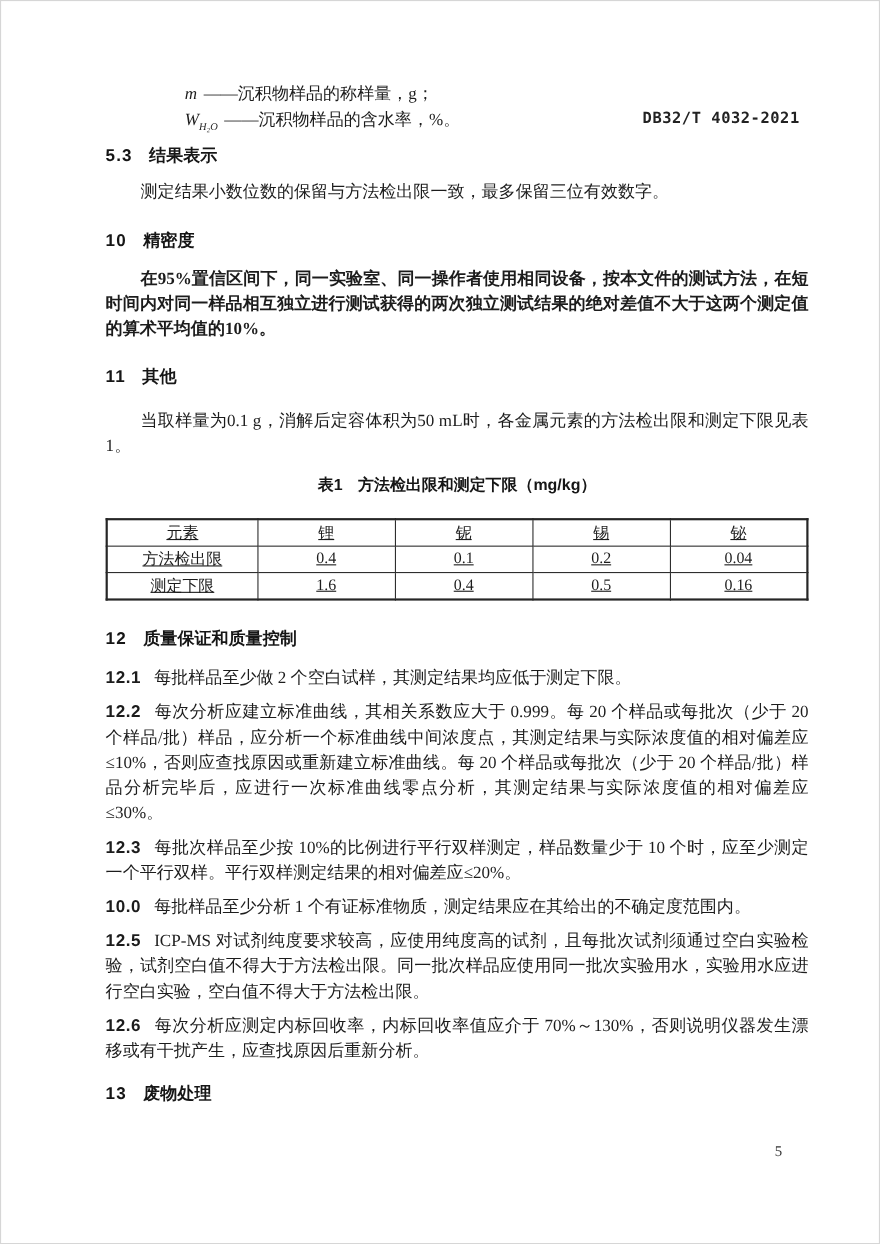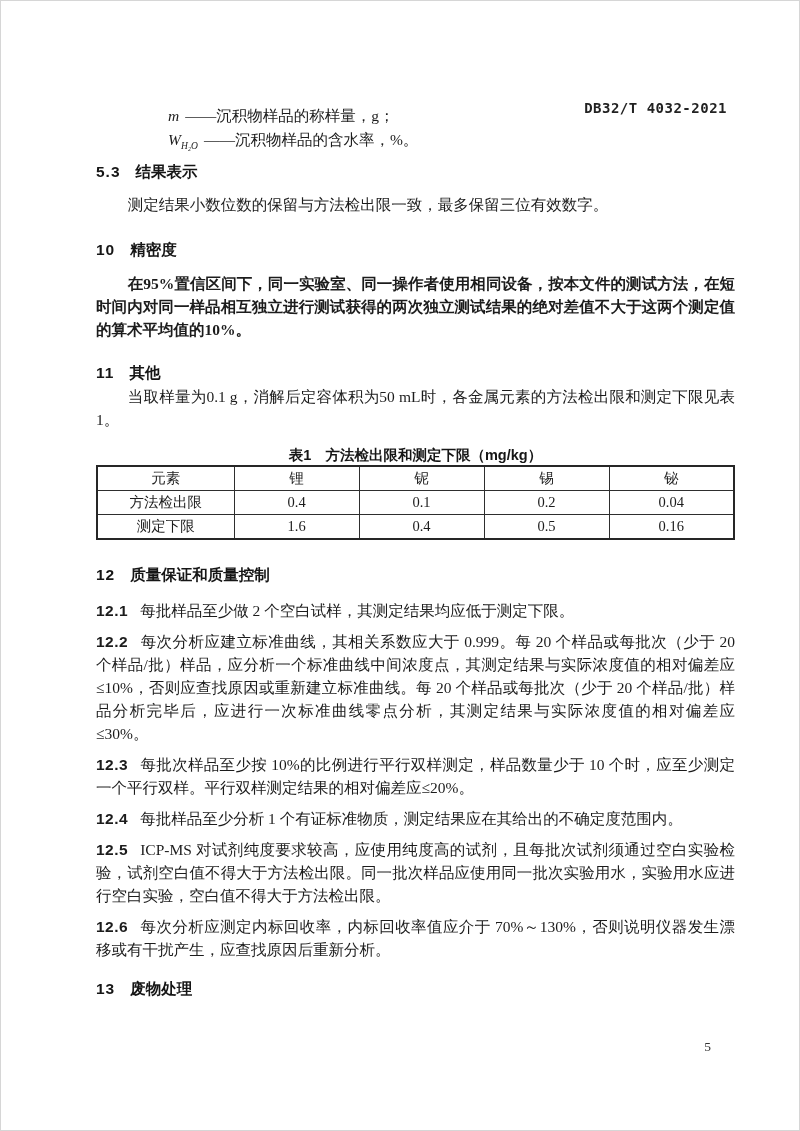--- a/index.html
+++ b/index.html
@@ -14,52 +14,53 @@
     font-size:15.5px;
     overflow:hidden;
   }
   .doc-number{
     position:absolute;top:99px;right:72px;
     font-family:"DejaVu Sans Mono","Liberation Mono",monospace;
     font-weight:600;font-size:14px;letter-spacing:0.5px;color:#222;
   }
   .content{
     position:absolute;left:95px;right:64px;top:0;
-    padding-top:103px;
+    padding-top:73px;
   }
   .defs{padding-left:72px;line-height:24px;}
   .def-line{white-space:nowrap;}
   .sym{font-style:italic;font-family:"Liberation Serif",serif;}
   .sym sub{font-size:9.5px;line-height:0;}
   .def-text{margin-left:6px;}
   h2,h3{
     font-family:"Liberation Sans","DejaVu Sans",sans-serif;
     font-weight:bold;color:#161616;
     font-size:15.5px;margin:0;line-height:20px;
   }
   .h-num{margin-right:15px;letter-spacing:1px;}
   .heading-92{margin-top:10px;}
   p{margin:0;line-height:23px;text-align:justify;}
   .indent{text-indent:2.05em;}
   .p-92{margin-top:11px;}
   .heading-10{margin-top:24px;}
   .p-10{margin-top:12px;font-weight:bold;}
   .heading-11{margin-top:22px;}
-  .p-11{margin-top:2px;}
+  .p-11{margin-top:18px;}
   .tbl-caption{
     margin-top:14px;text-align:center;
     font-family:"Liberation Sans","DejaVu Sans",sans-serif;
     font-weight:bold;font-size:14.5px;line-height:20px;color:#161616;
   }
   .cap-num{margin-right:14px;}
   table.limits{
-    margin-top:0;width:100%;
+    margin-top:20px;width:100%;
     border-collapse:collapse;
     border:2px solid #262626;
     font-size:14.5px;
+    text-decoration:underline;
   }
   table.limits td{
     border:1px solid #2e2e2e;
     text-align:center;vertical-align:middle;
     height:23px;padding:0 4px;
   }
   table.limits .col-label{width:21.5%;}
   table.limits .col-el{width:19.6%;}
   .heading-12{margin-top:25px;}
   .clause{margin-top:8px;}
@@ -129,21 +130,21 @@
           <td>0.16</td>
         </tr>
       </tbody>
     </table>
 
     <h2 class="heading-12"><span class="h-num">12</span><span>质量保证和质量控制</span></h2>
 
     <p class="clause clause-first"><span class="cnum">12.1</span><span>每批样品至少做 2 个空白试样，其测定结果均应低于测定下限。</span></p>
     <p class="clause"><span class="cnum">12.2</span><span>每次分析应建立标准曲线，其相关系数应大于 0.999。每 20 个样品或每批次（少于 20 个样品/批）样品，应分析一个标准曲线中间浓度点，其测定结果与实际浓度值的相对偏差应≤10%，否则应查找原因或重新建立标准曲线。每 20 个样品或每批次（少于 20 个样品/批）样品分析完毕后，应进行一次标准曲线零点分析，其测定结果与实际浓度值的相对偏差应≤30%。</span></p>
     <p class="clause"><span class="cnum">12.3</span><span>每批次样品至少按 10%的比例进行平行双样测定，样品数量少于 10 个时，应至少测定一个平行双样。平行双样测定结果的相对偏差应≤20%。</span></p>
-    <p class="clause"><span class="cnum">12.4</span><span>每批样品至少分析 1 个有证标准物质，测定结果应在其给出的不确定度范围内。</span></p>
+    <p class="clause"><span class="cnum">10.0</span><span>每批样品至少分析 1 个有证标准物质，测定结果应在其给出的不确定度范围内。</span></p>
     <p class="clause"><span class="cnum">12.5</span><span>ICP-MS 对试剂纯度要求较高，应使用纯度高的试剂，且每批次试剂须通过空白实验检验，试剂空白值不得大于方法检出限。同一批次样品应使用同一批次实验用水，实验用水应进行空白实验，空白值不得大于方法检出限。</span></p>
     <p class="clause"><span class="cnum">12.6</span><span>每次分析应测定内标回收率，内标回收率值应介于 70%～130%，否则说明仪器发生漂移或有干扰产生，应查找原因后重新分析。</span></p>
 
     <h2 class="heading-13"><span class="h-num">13</span><span>废物处理</span></h2>
 
   </div>
 
   <div class="page-num">5</div>
 
 </div>

